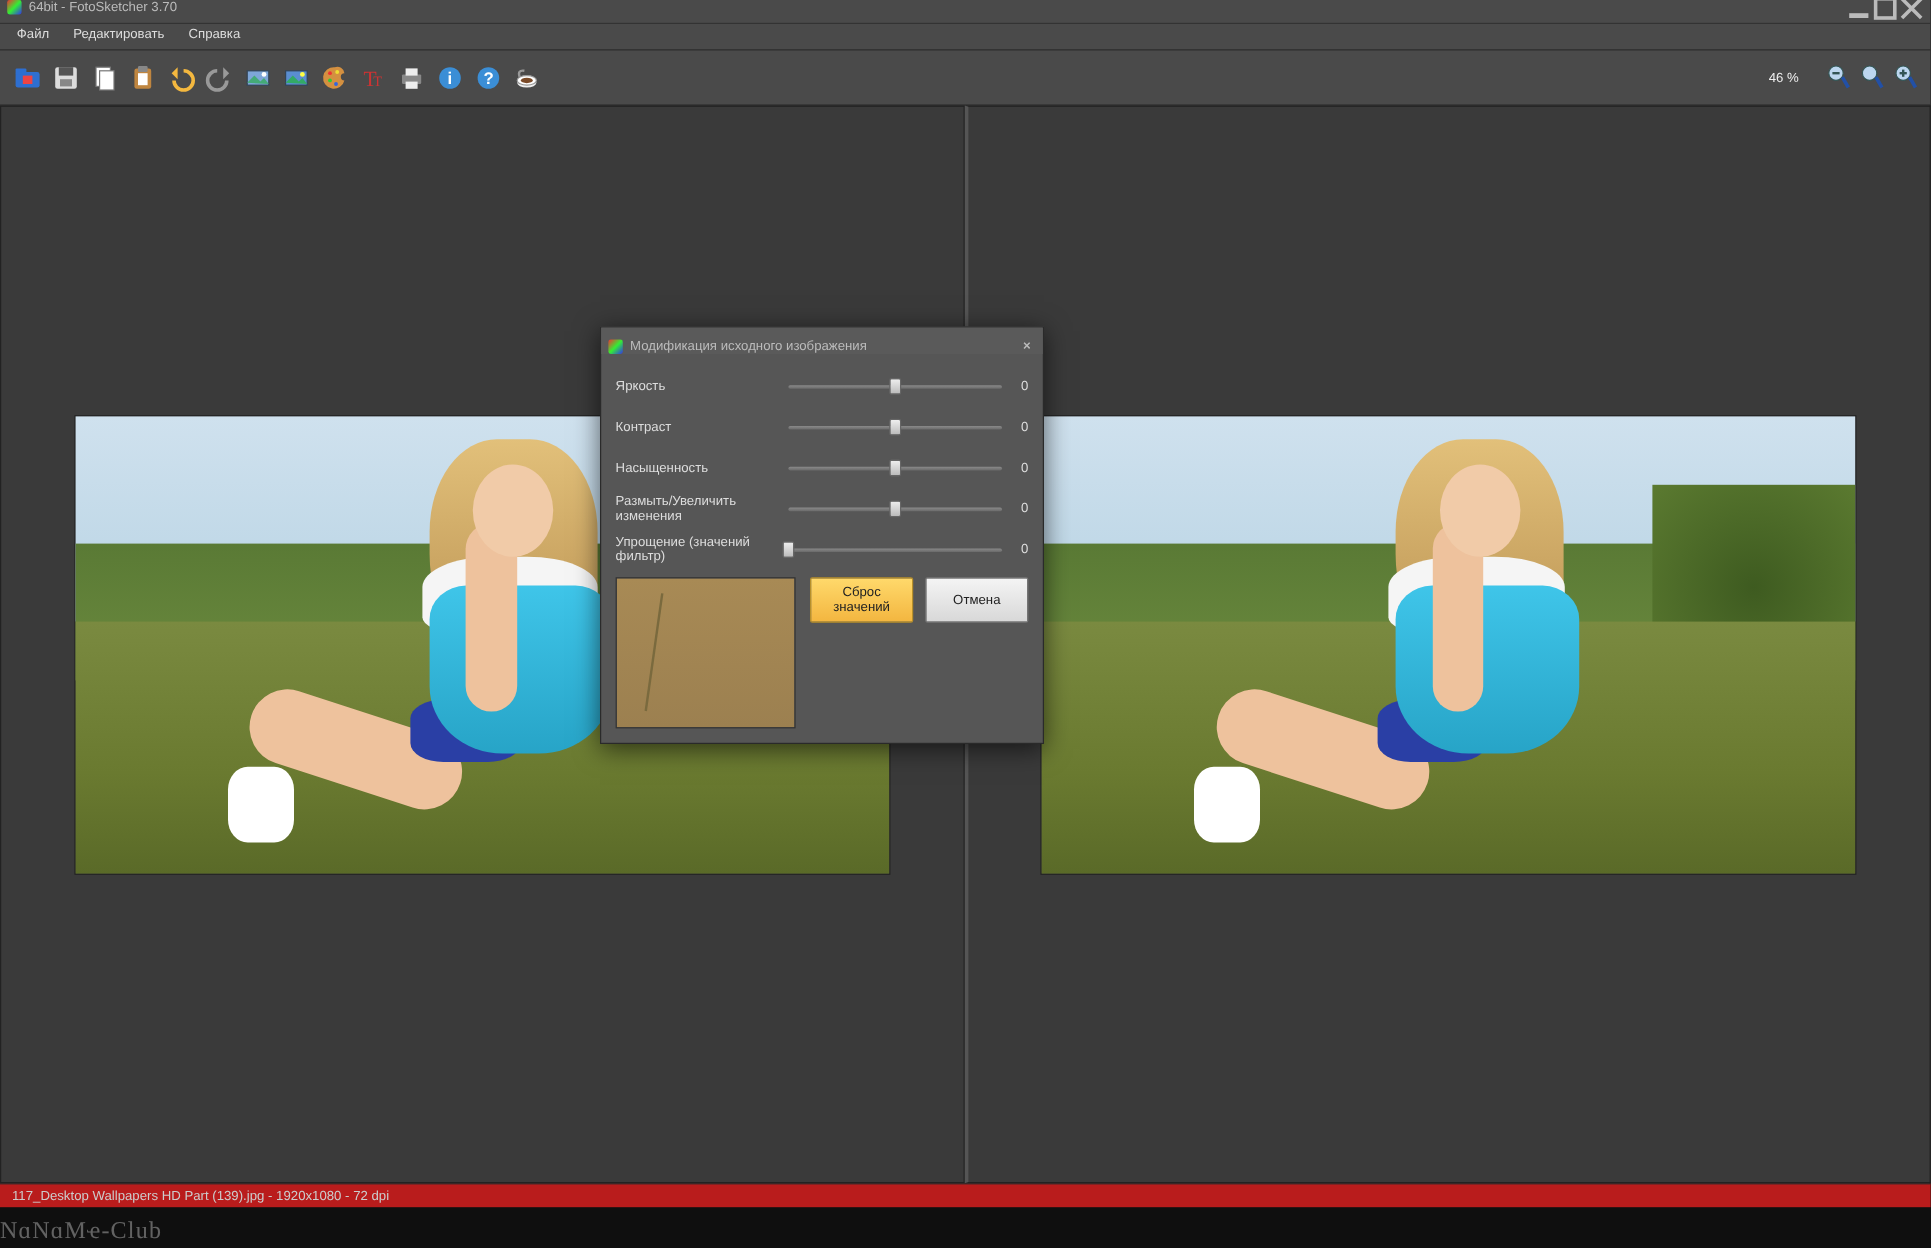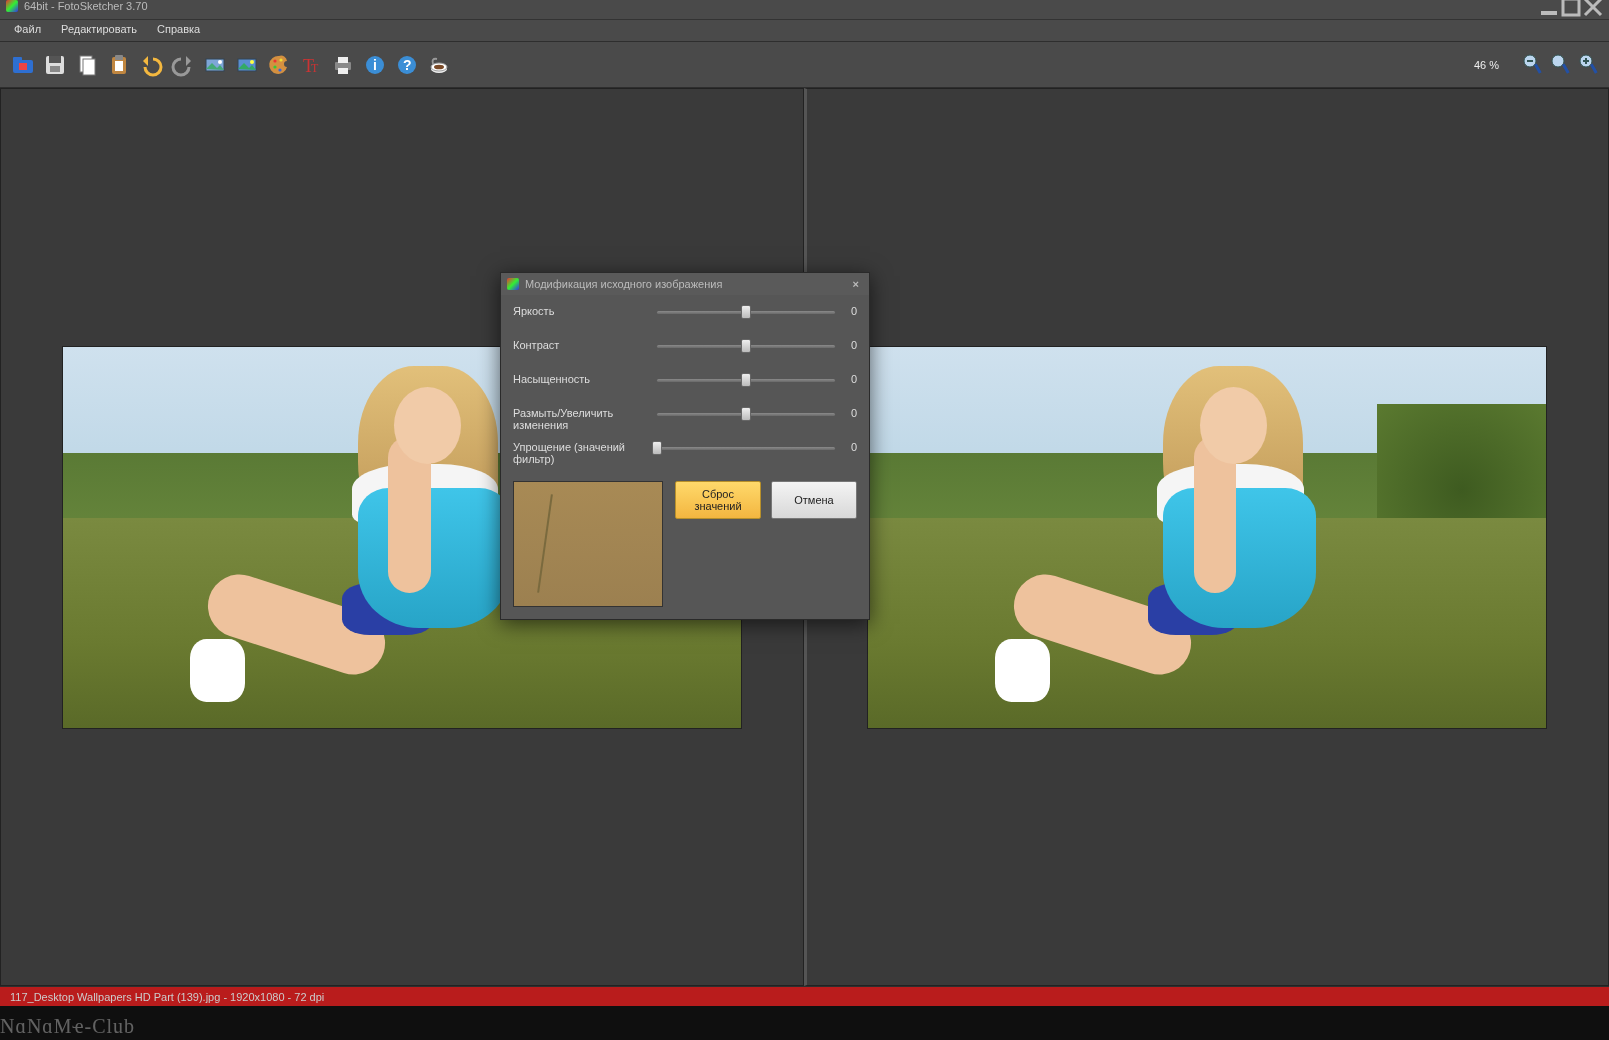--- a/index.html
+++ b/index.html
@@ -34,26 +34,26 @@
 .hair{position:absolute;left:30%;top:0;width:46%;height:55%;background:linear-gradient(#e2c07a,#b89050);border-radius:40% 40% 30% 50%}
 .face{position:absolute;left:42%;top:6%;width:22%;height:22%;background:#f1cba8;border-radius:50%}
 .arm{position:absolute;left:40%;top:20%;width:14%;height:45%;background:#eec29d;border-radius:40px}
 .dress{position:absolute;left:30%;top:35%;width:50%;height:40%;background:linear-gradient(#3fc5e9,#27a4c7);border-radius:20% 20% 40% 40%}
 .dresswhite{position:absolute;left:28%;top:28%;width:48%;height:18%;background:#f5f5f5;border-radius:40% 40% 20% 20%}
 .shorts{position:absolute;left:25%;top:62%;width:30%;height:15%;background:#2a3fa5;border-radius:30%}
 .leg{position:absolute;left:-20%;top:65%;width:60%;height:18%;background:#eec29d;border-radius:40px;transform:rotate(18deg)}
 .sock{position:absolute;left:-25%;top:78%;width:18%;height:18%;background:#fff;border-radius:30%}
 
 .modal{position:absolute;left:500px;top:272px;width:370px;background:#565656;border:1px solid #2a2a2a;box-shadow:0 4px 20px rgba(0,0,0,.6)}
-.modal .mtitle{height:22px;display:flex;align-items:center;padding:0 6px;background:#5a5a5a;color:#bbb}
+.modal .mtitle{height:22px;display:flex;align-items:flex-end;padding:0 6px;background:#5a5a5a;color:#bbb}
 .modal .mtitle .micon{width:12px;height:12px;background:linear-gradient(135deg,#e33,#3e3,#33e);margin-right:6px;border-radius:2px}
 .modal .mtitle .t{flex:1}
 .modal .mclose{cursor:pointer;color:#bbb;font-weight:bold;padding:0 4px}
 .modal .body{padding:10px 12px 12px 12px}
-.srow{display:flex;align-items:flex-start;height:34px}
+.srow{display:flex;align-items:center;height:34px}
 .srow .lab{width:144px;color:#ddd;font-size:11px}
 .srow .track{flex:1;height:14px;position:relative;margin-right:10px}
 .srow .rail{position:absolute;left:0;right:0;top:6px;height:3px;background:linear-gradient(#8a8a8a,#6a6a6a);border-radius:2px}
 .srow .thumb{position:absolute;top:0;width:10px;height:14px;background:linear-gradient(#eee,#bbb);border:1px solid #666;border-radius:2px;transform:translateX(-50%)}
 .srow .val{width:12px;text-align:right;color:#ddd}
 .modal .lower{display:flex;gap:12px;margin-top:6px}
 .preview{width:150px;height:126px;border:1px solid #333;background:linear-gradient(#a88a55,#9c8050);position:relative;overflow:hidden}
 .preview::after{content:"";position:absolute;left:20%;top:10%;width:2px;height:80%;background:#7a6a3e;transform:rotate(8deg)}
 .btncol{flex:1;display:flex;flex-direction:column;gap:14px}
 .btnrow{display:flex;gap:10px}

